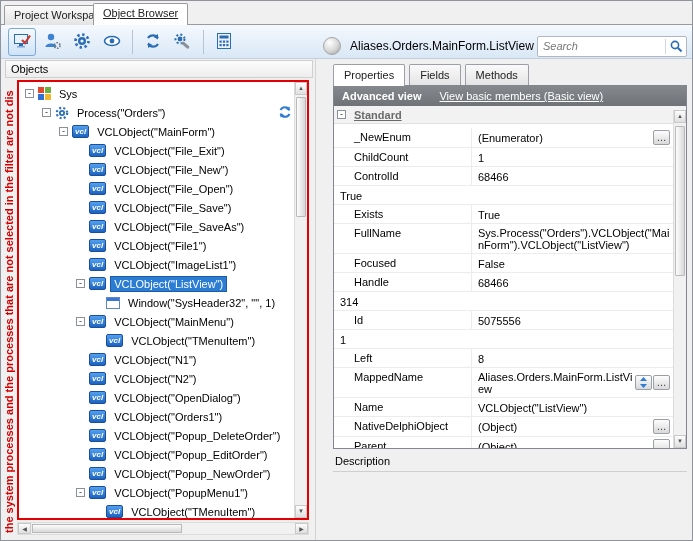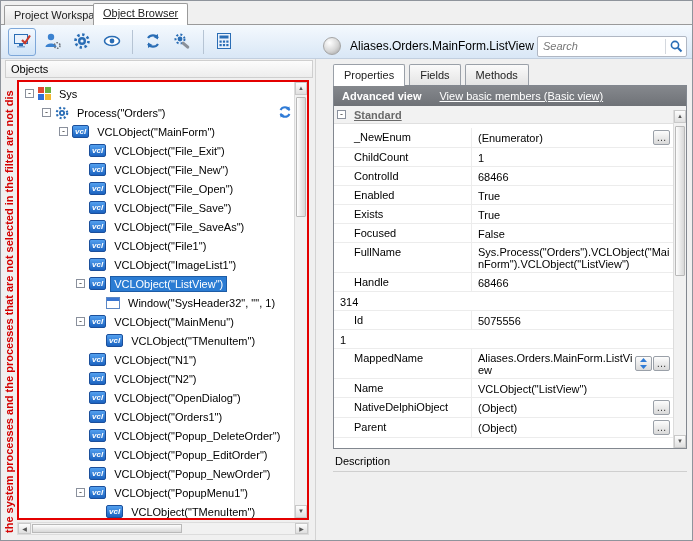--- a/index.html
+++ b/index.html
@@ -264,63 +264,68 @@
           <div class="vtext">1</div>
         </div>
       </div>
       <div class="prow">
         <div class="pname">ControlId</div>
         <div class="pvalue">
           <div class="vtext">68466</div>
         </div>
       </div>
       <div class="prow">
-        <div class="pname">Enabled</div>
         <div class="pvalue">
           <div class="vtext">True</div>
         </div>
       </div>
       <div class="prow">
         <div class="pname">Exists</div>
         <div class="pvalue">
           <div class="vtext">True</div>
         </div>
       </div>
       <div class="prow">
+        <div class="pname">FullName</div>
+        <div class="pvalue">
+          <div class="vtext">Sys.Process("Orders").VCLObject("MainForm").VCLObject("ListView")</div>
+        </div>
+      </div>
+      <div class="prow">
         <div class="pname">Focused</div>
         <div class="pvalue">
           <div class="vtext">False</div>
         </div>
       </div>
       <div class="prow">
-        <div class="pname">FullName</div>
-        <div class="pvalue">
-          <div class="vtext">Sys.Process("Orders").VCLObject("MainForm").VCLObject("ListView")</div>
-        </div>
-      </div>
-      <div class="prow">
         <div class="pname">Handle</div>
         <div class="pvalue">
           <div class="vtext">68466</div>
         </div>
       </div>
       <div class="prow">
         <div class="pvalue">
           <div class="vtext">314</div>
         </div>
       </div>
       <div class="prow">
         <div class="pname">Id</div>
         <div class="pvalue">
           <div class="vtext">5075556</div>
         </div>
       </div>
       <div class="prow">
         <div class="pvalue">
           <div class="vtext">1</div>
+        </div>
+      </div>
+      <div class="prow">
+        <div class="pname">Left</div>
+        <div class="pvalue">
+          <div class="vtext">8</div>
         </div>
       </div>
       <div class="prow">
         <div class="pname">MappedName</div>
         <div class="pvalue">
           <div class="vtext">Aliases.Orders.MainForm.ListView</div>
           <div class="rbtns">
             <div class="mini-btn">
               <svg width="9" height="11" viewBox="0 0 9 11">
                 <path d="M4.5 0 L8 4 L1 4 Z" fill="#2f7bd6"></path>

